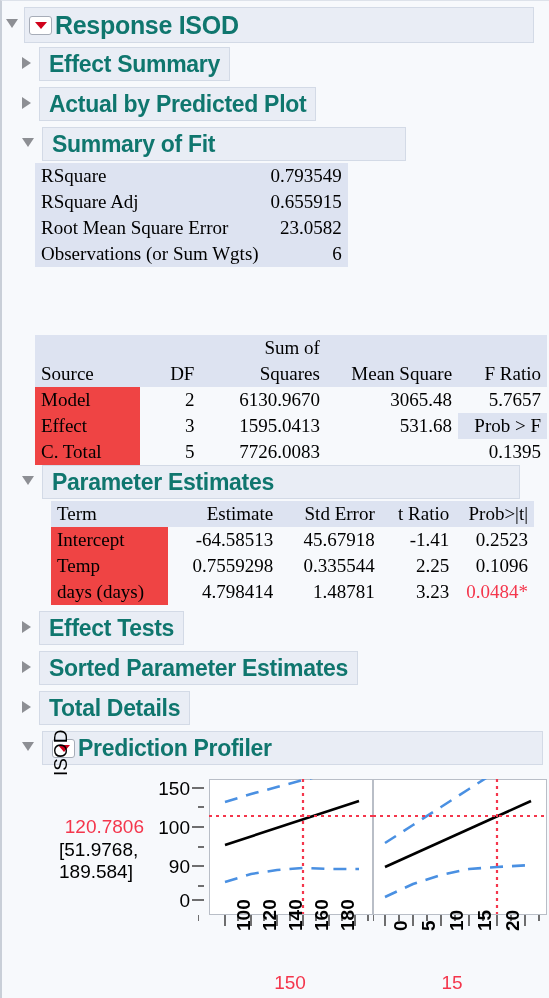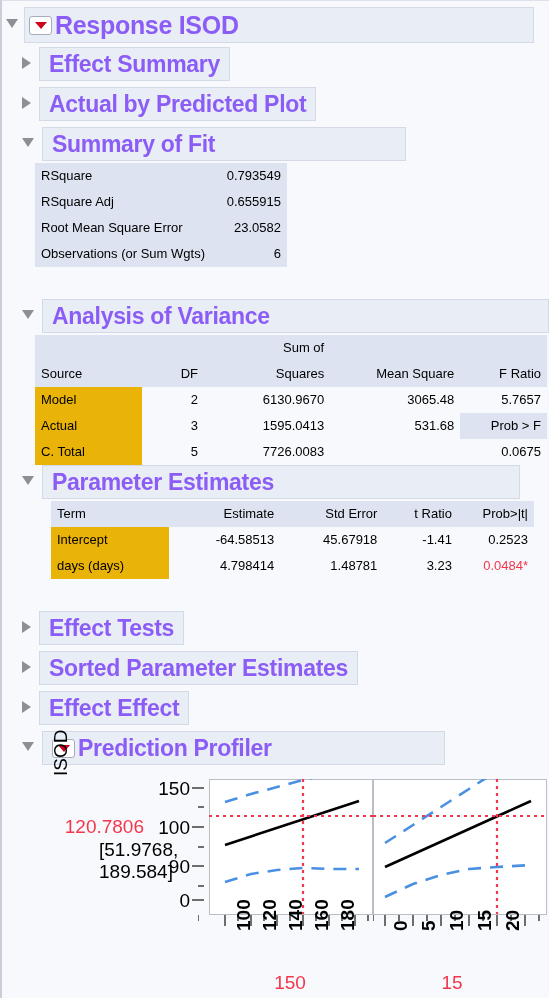--- a/index.html
+++ b/index.html
@@ -44,21 +44,21 @@
     display: flex;
     align-items: flex-start;
     margin: 0;
   }
   .sec-title {
     display: inline-flex;
     align-items: center;
     background: #e9edf5;
     border: 1px solid #d3dae6;
     font-weight: bold;
-    color: #8b5cf6;
+    color: #0f766e;
     white-space: nowrap;
     box-sizing: border-box;
   }
   .lvl0 .sec-title {
     font-size: 25px;
     height: 36px;
     padding: 0 8px 0 4px;
     letter-spacing: -0.3px;
   }
   .lvl1 .sec-title {
@@ -84,39 +84,40 @@
     display: block;
     width: 0;
     height: 0;
     border-left: 6px solid transparent;
     border-right: 6px solid transparent;
     border-top: 7px solid #d0021b;
   }
   
   table.jmp {
     border-collapse: collapse;
-    font-size: 13px;
+    font-size: 19px;
     color: #000;
+    font-family: Liberation Serif, serif;
   }
   table.jmp td, table.jmp th {
     padding: 0 6px;
     height: 26px;
     line-height: 26px;
     white-space: nowrap;
     font-weight: normal;
     vertical-align: bottom;
   }
   .hdr th {
     font-weight: bold;
     background: #dde3f1;
     text-align: right;
   }
   .hdr th.lft { text-align: left; }
   .rowlbl {
-    background: #eab308;
+    background: #ef4444;
     text-align: left;
   }
   .num { text-align: right; }
   .shade { background: #dde3f1; }
   .bold { font-weight: bold; }
   .redtext { color: #f4364c; }
   
   table.sof td {
     background: #dde3f1;
   }
@@ -140,21 +141,20 @@
     text-align: right;
     white-space: nowrap;
   }
   .predci {
     position: absolute;
     font-size: 19px;
     color: #000;
     text-align: left;
     white-space: nowrap;
     line-height: 22px;
-    margin-left: 40px;
   }
   .ytick {
     position: absolute;
     font-size: 19px;
     text-align: right;
     white-space: nowrap;
   }
   .xtick {
     position: absolute;
     font-size: 19px;
@@ -222,24 +222,20 @@
         <td>Root Mean Square Error</td>
         <td class="num">23.0582</td>
       </tr>
       <tr>
         <td>Observations (or Sum Wgts)</td>
         <td class="num">6</td>
       </tr>
     </tbody>
   </table>
 
-  <div class="sec lvl1" style="position:absolute;left:20px;top:298px;">
-    <span class="tri tri-open" style="margin-right:8px;margin-top:11px;"></span>
-    <span class="sec-title" style="width:507px;">Analysis of Variance</span>
-  </div>
 
   <table class="jmp" style="position:absolute;left:33px;top:334px;width:512px;">
     <tbody>
       <tr class="hdr">
         <th class="lft shade" style="width:110px;"></th>
         <th class="shade" style="width:60px;"></th>
         <th class="shade" style="width:130px;">Sum of</th>
         <th class="shade" style="width:130px;"></th>
         <th class="shade" style="width:82px;"></th>
       </tr>
@@ -251,32 +247,32 @@
         <th>F Ratio</th>
       </tr>
       <tr>
         <td class="rowlbl">Model</td>
         <td class="num">2</td>
         <td class="num">6130.9670</td>
         <td class="num">3065.48</td>
         <td class="num">5.7657</td>
       </tr>
       <tr>
-        <td class="rowlbl">Actual</td>
+        <td class="rowlbl">Effect</td>
         <td class="num">3</td>
         <td class="num">1595.0413</td>
         <td class="num">531.68</td>
         <td class="num shade bold">Prob &gt; F</td>
       </tr>
       <tr>
         <td class="rowlbl">C. Total</td>
         <td class="num">5</td>
         <td class="num">7726.0083</td>
         <td class="num"></td>
-        <td class="num">0.0675</td>
+        <td class="num">0.1395</td>
       </tr>
     </tbody>
   </table>
 
   <div class="sec lvl1" style="position:absolute;left:20px;top:464px;">
     <span class="tri tri-open" style="margin-right:8px;margin-top:11px;"></span>
     <span class="sec-title" style="width:478px;">Parameter Estimates</span>
   </div>
 
   <table class="jmp" style="position:absolute;left:33px;top:500px;width:483px;margin-left:16px;">
@@ -289,20 +285,27 @@
         <th style="width:71px;">Prob&gt;|t|</th>
       </tr>
       <tr>
         <td class="rowlbl">Intercept</td>
         <td class="num">-64.58513</td>
         <td class="num">45.67918</td>
         <td class="num">-1.41</td>
         <td class="num">0.2523</td>
       </tr>
       <tr>
+        <td class="rowlbl">Temp</td>
+        <td class="num">0.7559298</td>
+        <td class="num">0.335544</td>
+        <td class="num">2.25</td>
+        <td class="num">0.1096</td>
+      </tr>
+      <tr>
         <td class="rowlbl">days (days)</td>
         <td class="num">4.798414</td>
         <td class="num">1.48781</td>
         <td class="num">3.23</td>
         <td class="num redtext">0.0484*</td>
       </tr>
     </tbody>
   </table>
 
   <div class="sec lvl1" style="position:absolute;left:20px;top:610px;">
@@ -310,26 +313,26 @@
     <span class="sec-title">Effect Tests</span>
   </div>
 
   <div class="sec lvl1" style="position:absolute;left:20px;top:650px;">
     <span class="tri tri-closed" style="margin-right:8px;margin-top:10px;"></span>
     <span class="sec-title">Sorted Parameter Estimates</span>
   </div>
 
   <div class="sec lvl1" style="position:absolute;left:20px;top:690px;">
     <span class="tri tri-closed" style="margin-right:8px;margin-top:10px;"></span>
-    <span class="sec-title">Effect Effect</span>
+    <span class="sec-title">Total Details</span>
   </div>
 
   <div class="sec lvl1" style="position:absolute;left:20px;top:730px;">
     <span class="tri tri-open" style="margin-right:8px;margin-top:11px;"></span>
-    <span class="sec-title" style="width:403px;">
+    <span class="sec-title" style="width:501px;">
       <span class="redbtn">
           <i></i>
         </span>
       <span>Prediction Profiler</span>
     </span>
   </div>
 
   <div class="profiler" style="position:absolute;left:0px;top:775px;">
 
     <div class="ytitle" style="left:48px; top:880px; margin-top:-880px;">ISOD</div>

